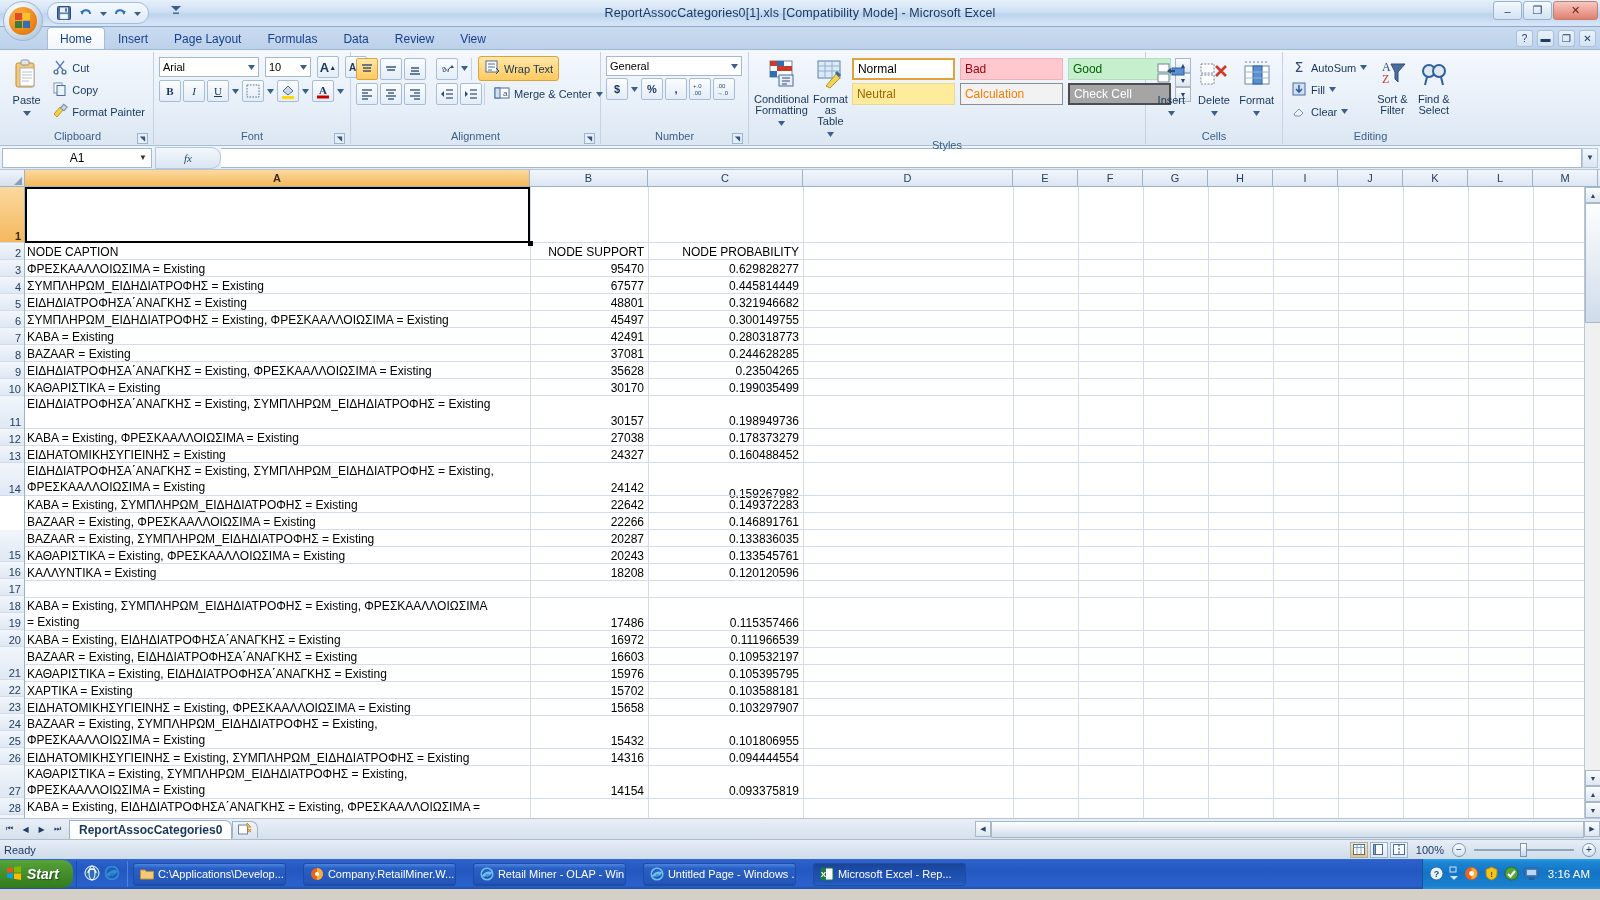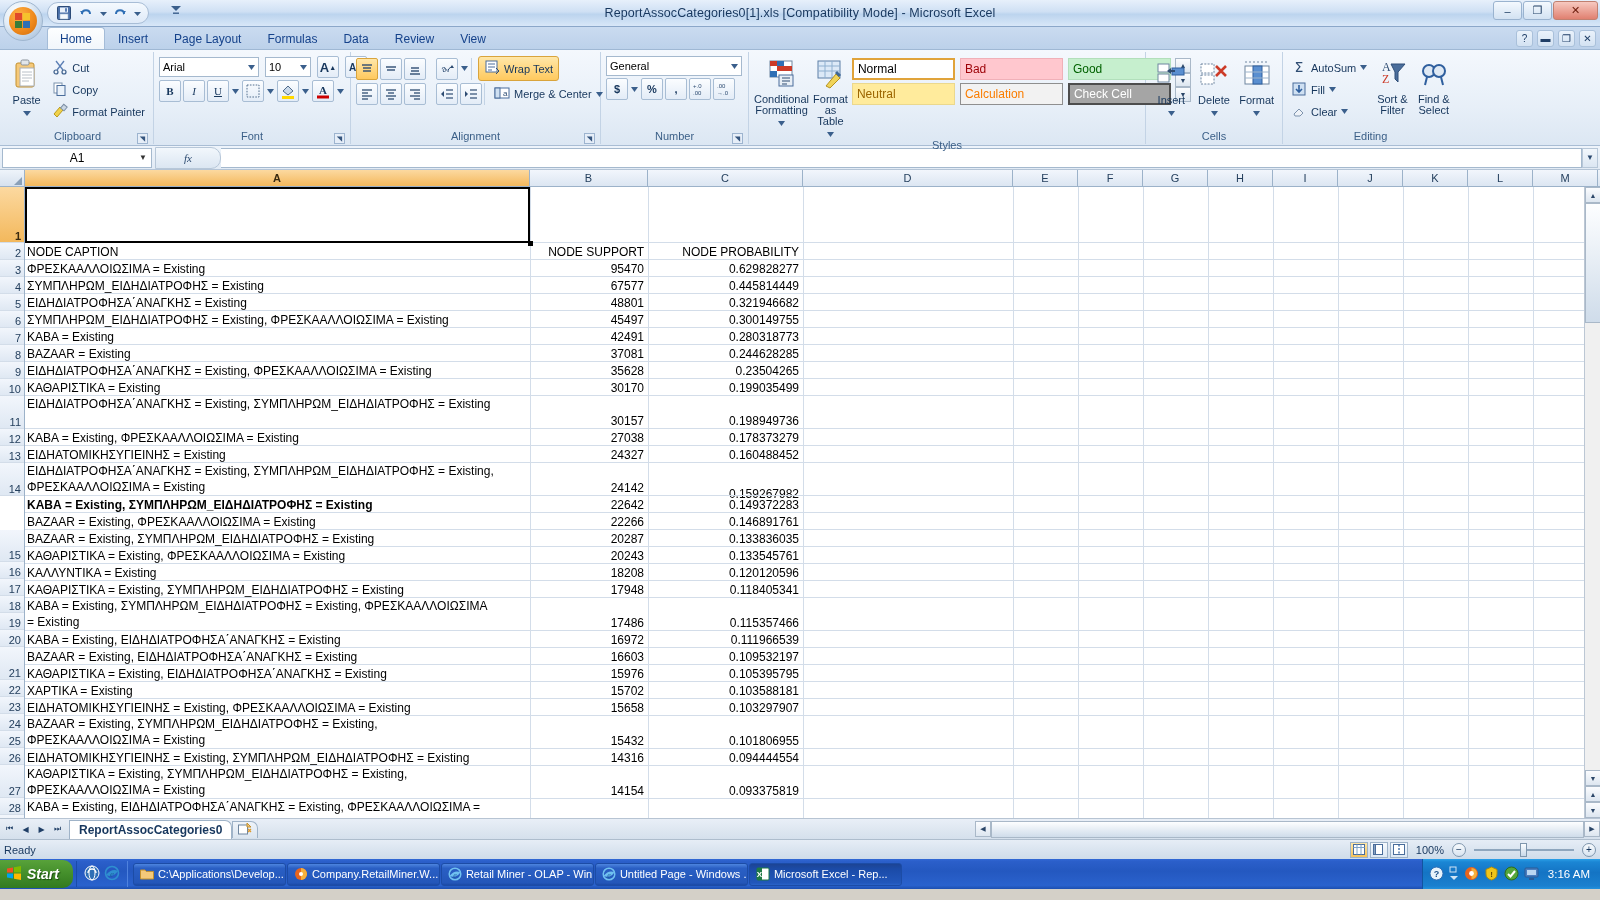--- a/index.html
+++ b/index.html
@@ -169,21 +169,21 @@
   
   .taskbar{ height:30px; width:100%;
     background:linear-gradient(to bottom,#3168d5 0%,#2b5fca 8%,#2458c0 40%,#2a62cd 88%,#1d4fb0 100%);
     display:flex; align-items:center; }
   .startbtn{ height:28px; padding:0 14px 0 6px; display:flex; align-items:center; gap:5px;
     background:linear-gradient(to bottom,#58a23a 0%,#45902c 45%,#327a1f 100%);
     border-radius:0 10px 10px 0; color:#fff; font-weight:bold; font-size:14px;
     font-style:italic; text-shadow:1px 1px 1px #1a4c10;}
   .qlaunch{ display:flex; align-items:center; gap:4px; padding:0 7px;
     border-left:1px solid #1a4ba8; border-right:1px solid #4f82de; margin-left:3px; height:26px;}
-  .tasks{ display:flex; align-items:center; gap:1px; padding-left:5px; flex:1; overflow:hidden;}
+  .tasks{ display:flex; align-items:center; gap:17px; padding-left:5px; flex:1; overflow:hidden;}
   .taskbtn{ height:23px; min-width:153px; max-width:153px; display:flex; align-items:center; gap:4px;
     padding:0 6px; color:#fff; font-size:11px;
     background:linear-gradient(to bottom,#4e85df,#2a5fc4 20%,#2356b9 90%,#1b4aa6);
     border:1px solid #1c4ca6; border-radius:3px; white-space:nowrap; overflow:hidden;}
   .taskbtn.active{ background:linear-gradient(to bottom,#1c4494,#1b4ba8 25%,#2257bb 90%,#2a63c9); }
   .tray{ height:30px; display:flex; align-items:center; gap:5px; padding:0 6px;
     background:linear-gradient(to bottom,#2ba0e8 0%,#1b86d4 10%,#1474c4 45%,#1a80cf 90%,#2391dd 100%);
     border-left:1px solid #1254a0; color:#fff; font-size:11px;}
   .tray .clock{ font-size:11.5px; color:#fff; padding:0 4px;}
 </style>
@@ -879,21 +879,21 @@
           <div class="cb" style="left: 623px; width: 151px; top: 2px;">0.160488452</div>
         </div>
         <div class="gridline-h" style="top: 275px;"></div>
         <div class="cellrow" style="top: 276px; height: 33px;">
           <div class="ca" style="top: 0px; line-height: 16px;"><div>ΕΙΔΗΔΙΑΤΡΟΦΗΣΑ΄ΑΝΑΓΚΗΣ = Existing, ΣΥΜΠΛΗΡΩΜ_ΕΙΔΗΔΙΑΤΡΟΦΗΣ = Existing,</div><div>ΦΡΕΣΚΑΑΛΛΟΙΩΣΙΜΑ = Existing</div></div>
           <div class="cb" style="left: 505px; width: 114px; top: 18px;">24142</div>
           <div class="cb" style="left: 623px; width: 151px; top: 24px;">0.159267982</div>
         </div>
         <div class="gridline-h" style="top: 308px;"></div>
         <div class="cellrow" style="top: 309px; height: 17px;">
-          <div class="ca" style="top: 2px; font-weight: bold;">ΚΑΒΑ = Existing, ΣΥΜΠΛΗΡΩΜ_ΕΙΔΗΔΙΑΤΡΟΦΗΣ = Existing</div>
+          <div class="ca" style="top: 2px;">ΚΑΒΑ = Existing, ΣΥΜΠΛΗΡΩΜ_ΕΙΔΗΔΙΑΤΡΟΦΗΣ = Existing</div>
           <div class="cb" style="left: 505px; width: 114px; top: 2px;">22642</div>
           <div class="cb" style="left: 623px; width: 151px; top: 2px;">0.149372283</div>
         </div>
         <div class="gridline-h" style="top: 325px;"></div>
         <div class="cellrow" style="top: 326px; height: 17px;">
           <div class="ca" style="top: 2px;">BAZAAR = Existing, ΦΡΕΣΚΑΑΛΛΟΙΩΣΙΜΑ = Existing</div>
           <div class="cb" style="left: 505px; width: 114px; top: 2px;">22266</div>
           <div class="cb" style="left: 623px; width: 151px; top: 2px;">0.146891761</div>
         </div>
         <div class="gridline-h" style="top: 342px;"></div>
@@ -908,25 +908,20 @@
           <div class="cb" style="left: 505px; width: 114px; top: 2px;">20243</div>
           <div class="cb" style="left: 623px; width: 151px; top: 2px;">0.133545761</div>
         </div>
         <div class="gridline-h" style="top: 376px;"></div>
         <div class="cellrow" style="top: 377px; height: 17px;">
           <div class="ca" style="top: 2px;">ΚΑΛΛΥΝΤΙΚΑ = Existing</div>
           <div class="cb" style="left: 505px; width: 114px; top: 2px;">18208</div>
           <div class="cb" style="left: 623px; width: 151px; top: 2px;">0.120120596</div>
         </div>
         <div class="gridline-h" style="top: 393px;"></div>
-        <div class="cellrow" style="top: 394px; height: 17px;">
-          <div class="ca" style="top: 2px;">ΚΑΘΑΡΙΣΤΙΚΑ = Existing, ΣΥΜΠΛΗΡΩΜ_ΕΙΔΗΔΙΑΤΡΟΦΗΣ = Existing</div>
-          <div class="cb" style="left: 505px; width: 114px; top: 2px;">17948</div>
-          <div class="cb" style="left: 623px; width: 151px; top: 2px;">0.118405341</div>
-        </div>
         <div class="gridline-h" style="top: 410px;"></div>
         <div class="cellrow" style="top: 411px; height: 33px;">
           <div class="ca" style="top: 0px; line-height: 16px;"><div>ΚΑΒΑ = Existing, ΣΥΜΠΛΗΡΩΜ_ΕΙΔΗΔΙΑΤΡΟΦΗΣ = Existing, ΦΡΕΣΚΑΑΛΛΟΙΩΣΙΜΑ</div><div>= Existing</div></div>
           <div class="cb" style="left: 505px; width: 114px; top: 18px;">17486</div>
           <div class="cb" style="left: 623px; width: 151px; top: 18px;">0.115357466</div>
         </div>
         <div class="gridline-h" style="top: 443px;"></div>
         <div class="cellrow" style="top: 444px; height: 17px;">
           <div class="ca" style="top: 2px;">ΚΑΒΑ = Existing, ΕΙΔΗΔΙΑΤΡΟΦΗΣΑ΄ΑΝΑΓΚΗΣ = Existing</div>
           <div class="cb" style="left: 505px; width: 114px; top: 2px;">16972</div>

